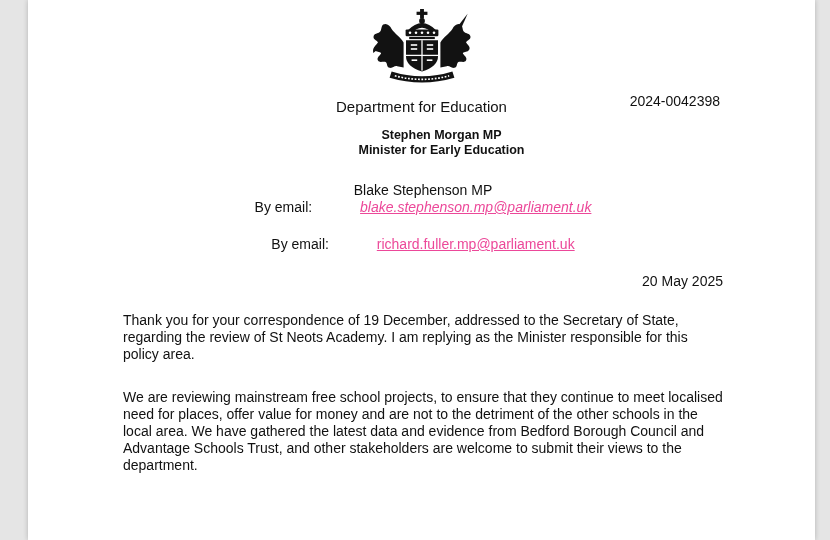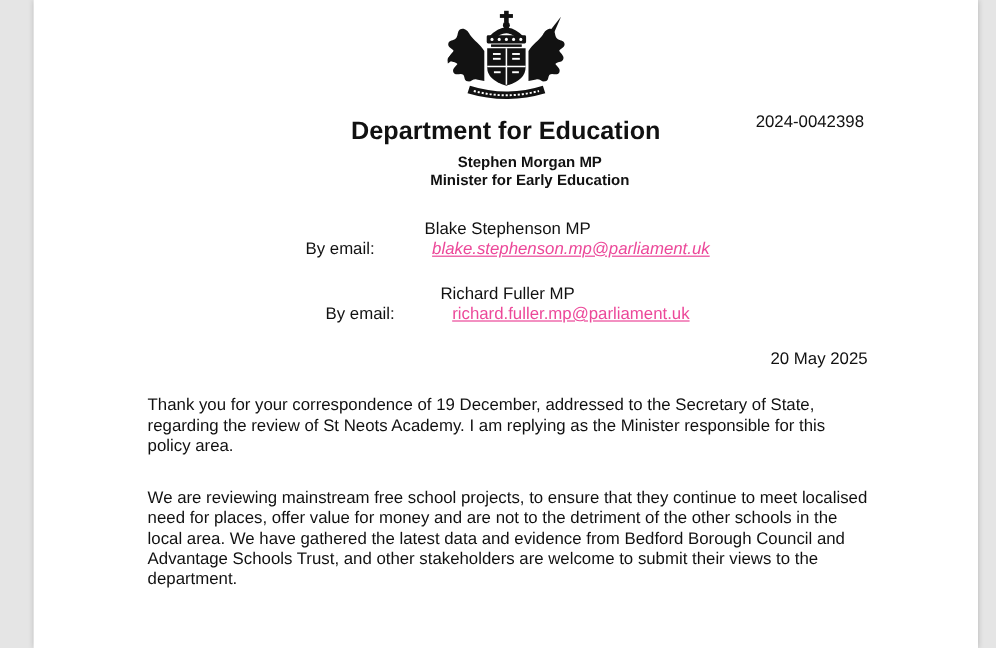--- a/index.html
+++ b/index.html
@@ -25,22 +25,22 @@
   .crest {
     position: absolute;
     top: 8px; left: 50%;
     transform: translateX(-50%);
     width: 104px; height: 82px;
   }
   .dept-title {
     position: absolute;
     top: 98px; left: 0; right: 0;
     text-align: center;
-    font-size: 21px;
-    font-weight: 700;
+    font-size: 15px;
+    font-weight: 400;
   }
   .ref-number {
     position: absolute;
     top: 93px; right: 95px;
     font-size: 14px;
     font-weight: 400;
   }
   .minister-block {
     position: absolute;
     top: 128px; left: 0; right: 0;
@@ -137,21 +137,20 @@
     </div>
 
     <div class="letter-body">
 
       <div class="recipient">
         <p>Blake Stephenson MP</p>
         <p class="email-line"><span>By email: </span><span class="email italic">blake.stephenson.mp@parliament.uk</span></p>
       </div>
 
       <div class="recipient">
-        <p>Richard Fuller MP</p>
         <p class="email-line"><span>By email: </span><span class="email">richard.fuller.mp@parliament.uk</span></p>
       </div>
 
       <p class="date-line">20 May 2025</p>
 
 
       <p class="para">Thank you for your correspondence of 19 December, addressed to the Secretary of State, regarding the review of St Neots Academy. I am replying as the Minister responsible for this policy area.</p>
 
       <p class="para second">We are reviewing mainstream free school projects, to ensure that they continue to meet localised need for places, offer value for money and are not to the detriment of the other schools in the local area. We have gathered the latest data and evidence from Bedford Borough Council and Advantage Schools Trust, and other stakeholders are welcome to submit their views to the department.</p>
 

